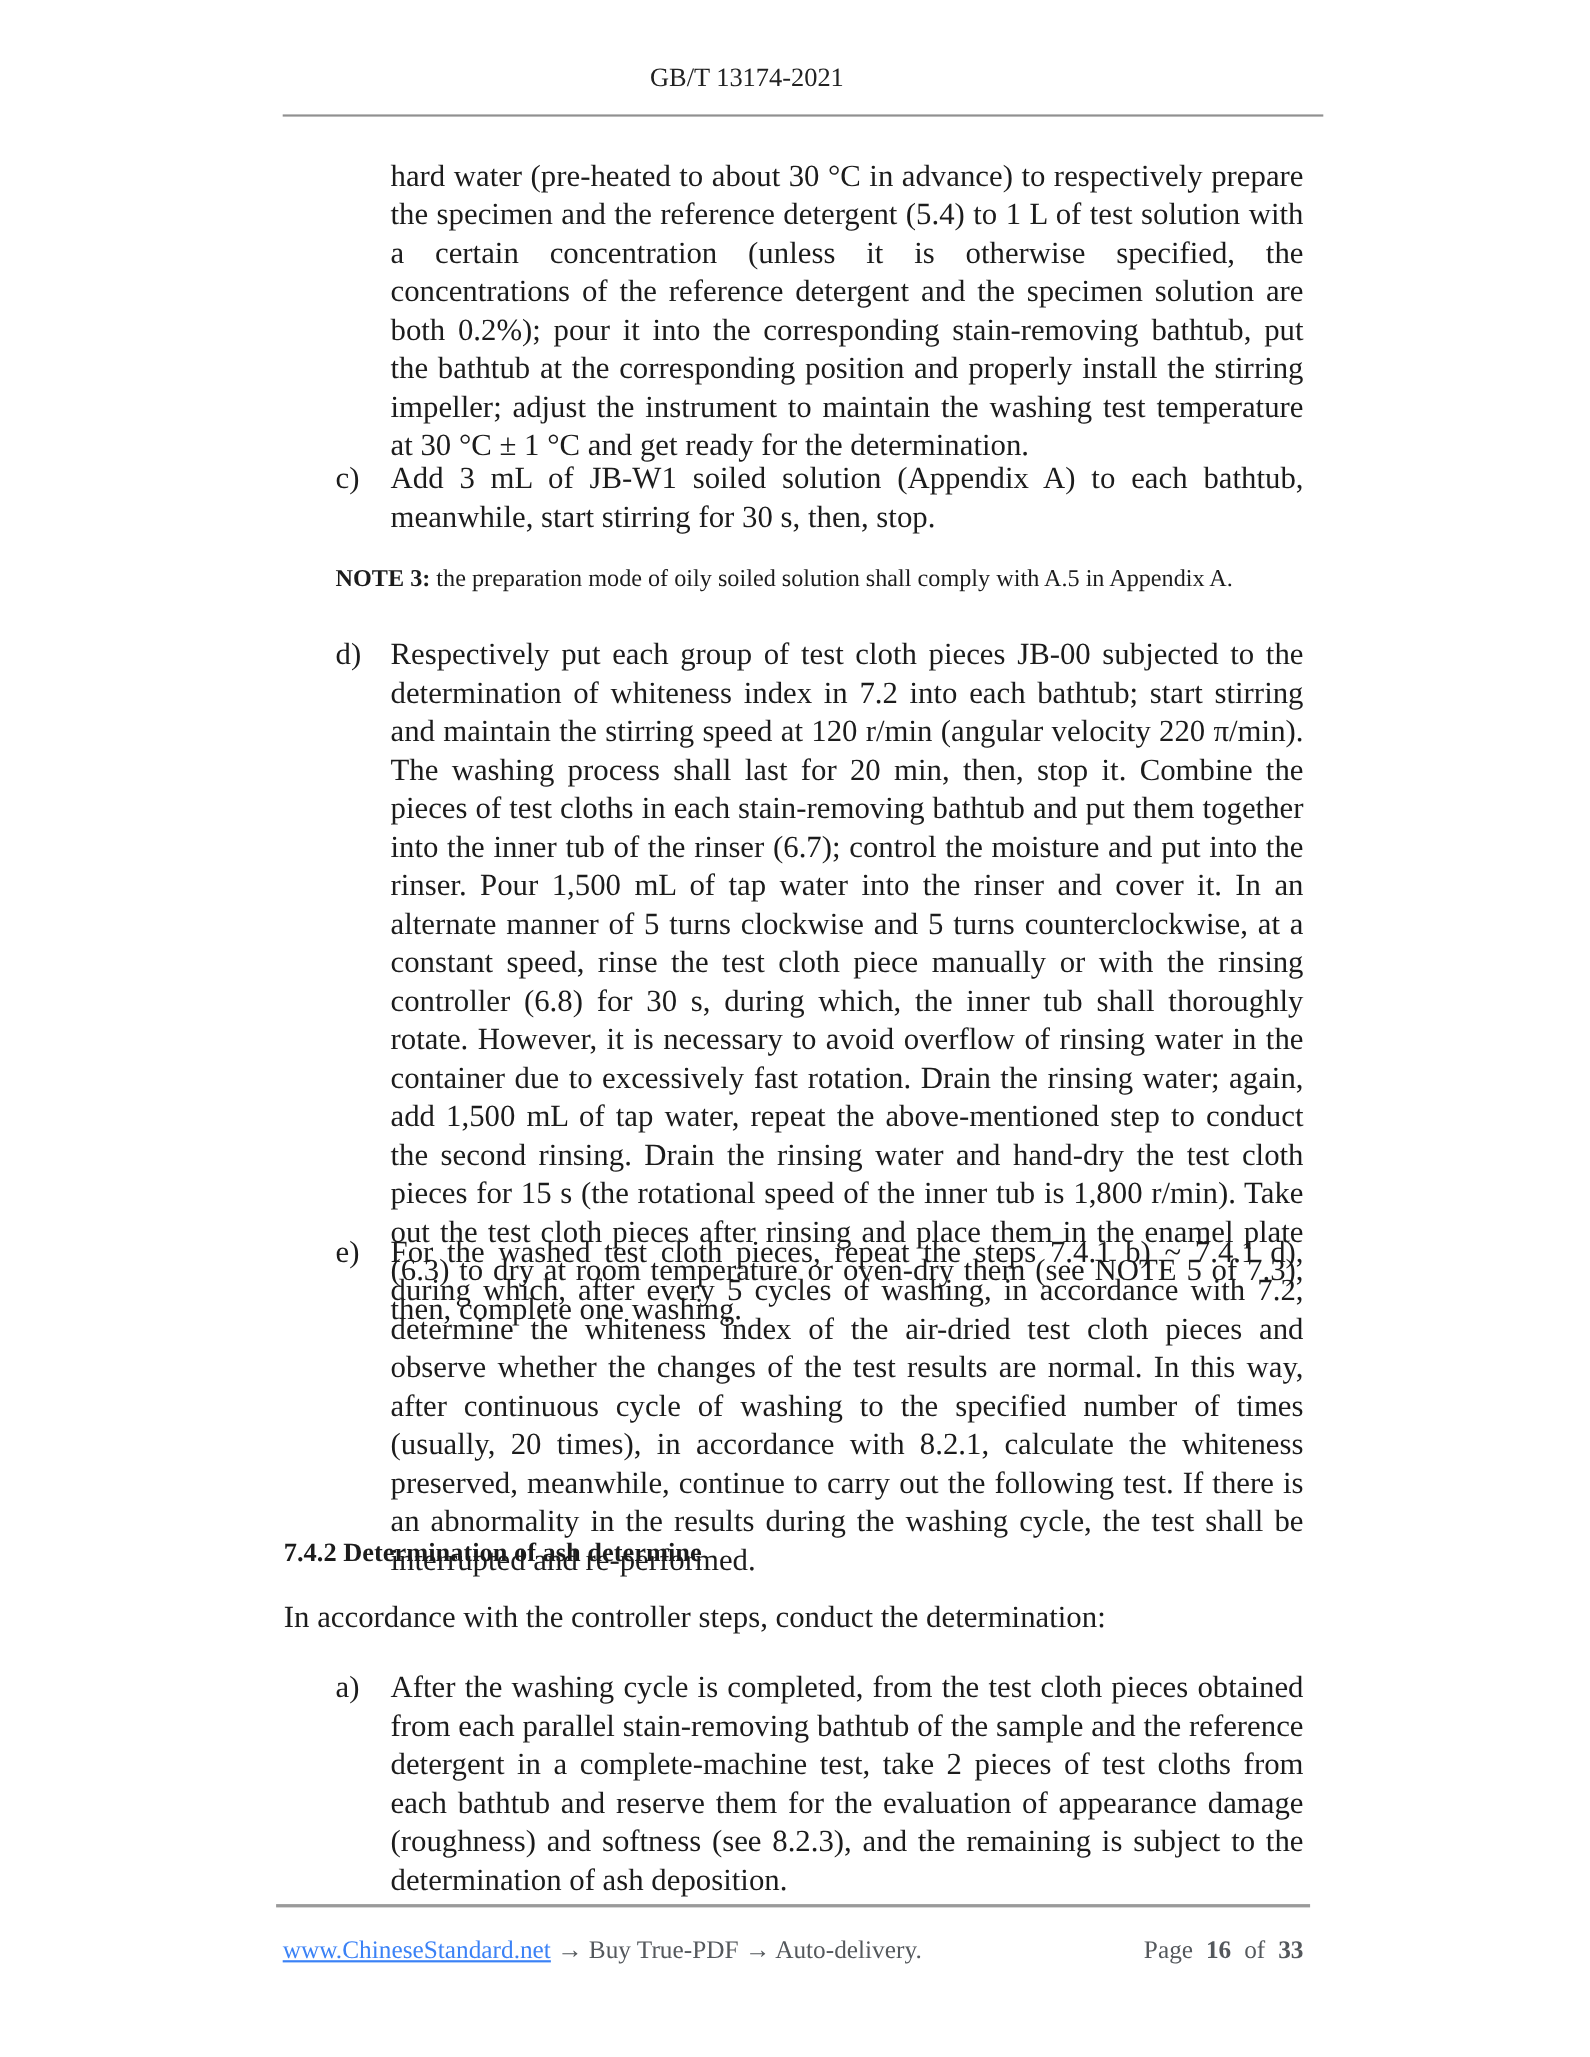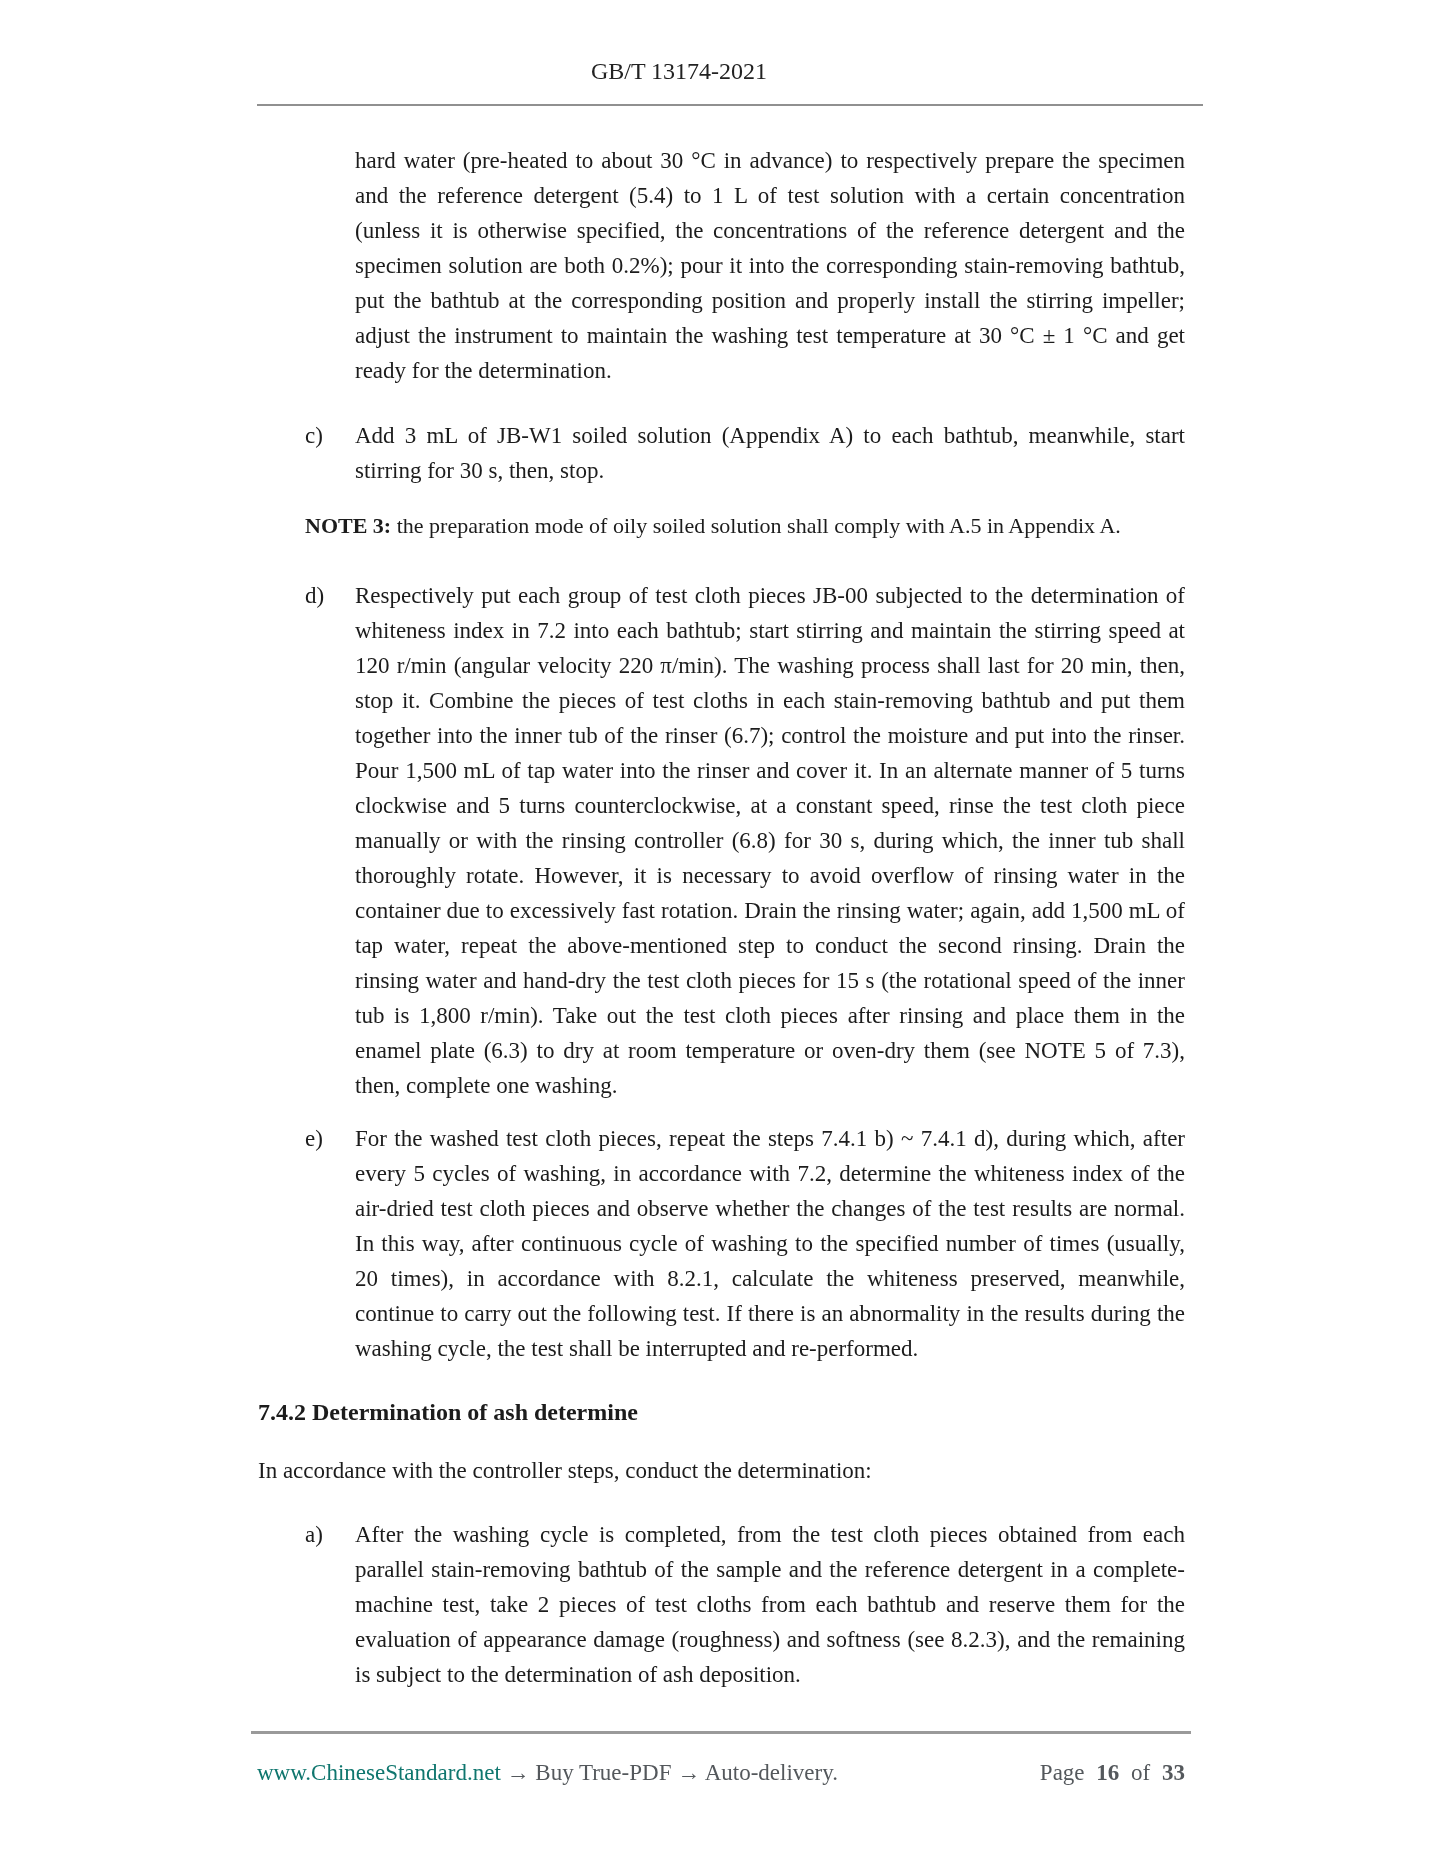--- a/index.html
+++ b/index.html
@@ -10,21 +10,21 @@
   }
   .abs{position:absolute;}
   .doc-title{
     top:58px;left:0;width:1358px;text-align:center;
     font-size:24px;color:#222;
   }
   .header-rule{
     top:104px;left:257px;width:946px;height:2px;background:#909090;
   }
   .body-text{
-    font-size:23px;line-height:35px;text-align:justify;
+    font-size:28px;line-height:35px;text-align:justify;
   }
   .blk0{top:143px;left:355px;width:830px;}
   .list-item{display:flex;}
   .list-label{width:50px;flex:0 0 50px;text-align:left;}
   .list-body{flex:1 1 auto;text-align:justify;}
   .blk1{top:418px;left:305px;width:880px;}
   .blk2{top:509px;left:305px;width:880px;font-size:22px;line-height:34px;}
   .blk3{top:578px;left:305px;width:880px;}
   .blk4{top:1121px;left:305px;width:880px;}
   .blk5{top:1396px;left:258px;width:927px;font-size:24px;font-weight:bold;line-height:32px;text-align:left;}
@@ -33,21 +33,21 @@
   .note-label{font-weight:bold;}
   .footer-rule{
     top:1731px;left:251px;width:940px;height:3px;background:#9a9a9a;
   }
   .footer{
     top:1760px;left:257px;width:928px;
     display:flex;justify-content:space-between;align-items:baseline;
     font-size:23px;color:#54585c;
   }
   .footer-left{white-space:nowrap;}
-  .site-link{color:#0f766e;cursor:pointer;}
+  .site-link{color:#3b82f6;text-decoration:underline;cursor:pointer;}
   .page-num{font-weight:bold;}
   .footer-right{white-space:nowrap;word-spacing:6px;}
 </style>
 </head>
 <body>
 
 <div class="abs doc-title">GB/T 13174-2021</div>
 <div class="abs header-rule"></div>
 
 <div class="abs body-text blk0">hard water (pre-heated to about 30 °C in advance) to respectively prepare the specimen and the reference detergent (5.4) to 1 L of test solution with a certain concentration (unless it is otherwise specified, the concentrations of the reference detergent and the specimen solution are both 0.2%); pour it into the corresponding stain-removing bathtub, put the bathtub at the corresponding position and properly install the stirring impeller; adjust the instrument to maintain the washing test temperature at 30 °C ± 1 °C and get ready for the determination.</div>

